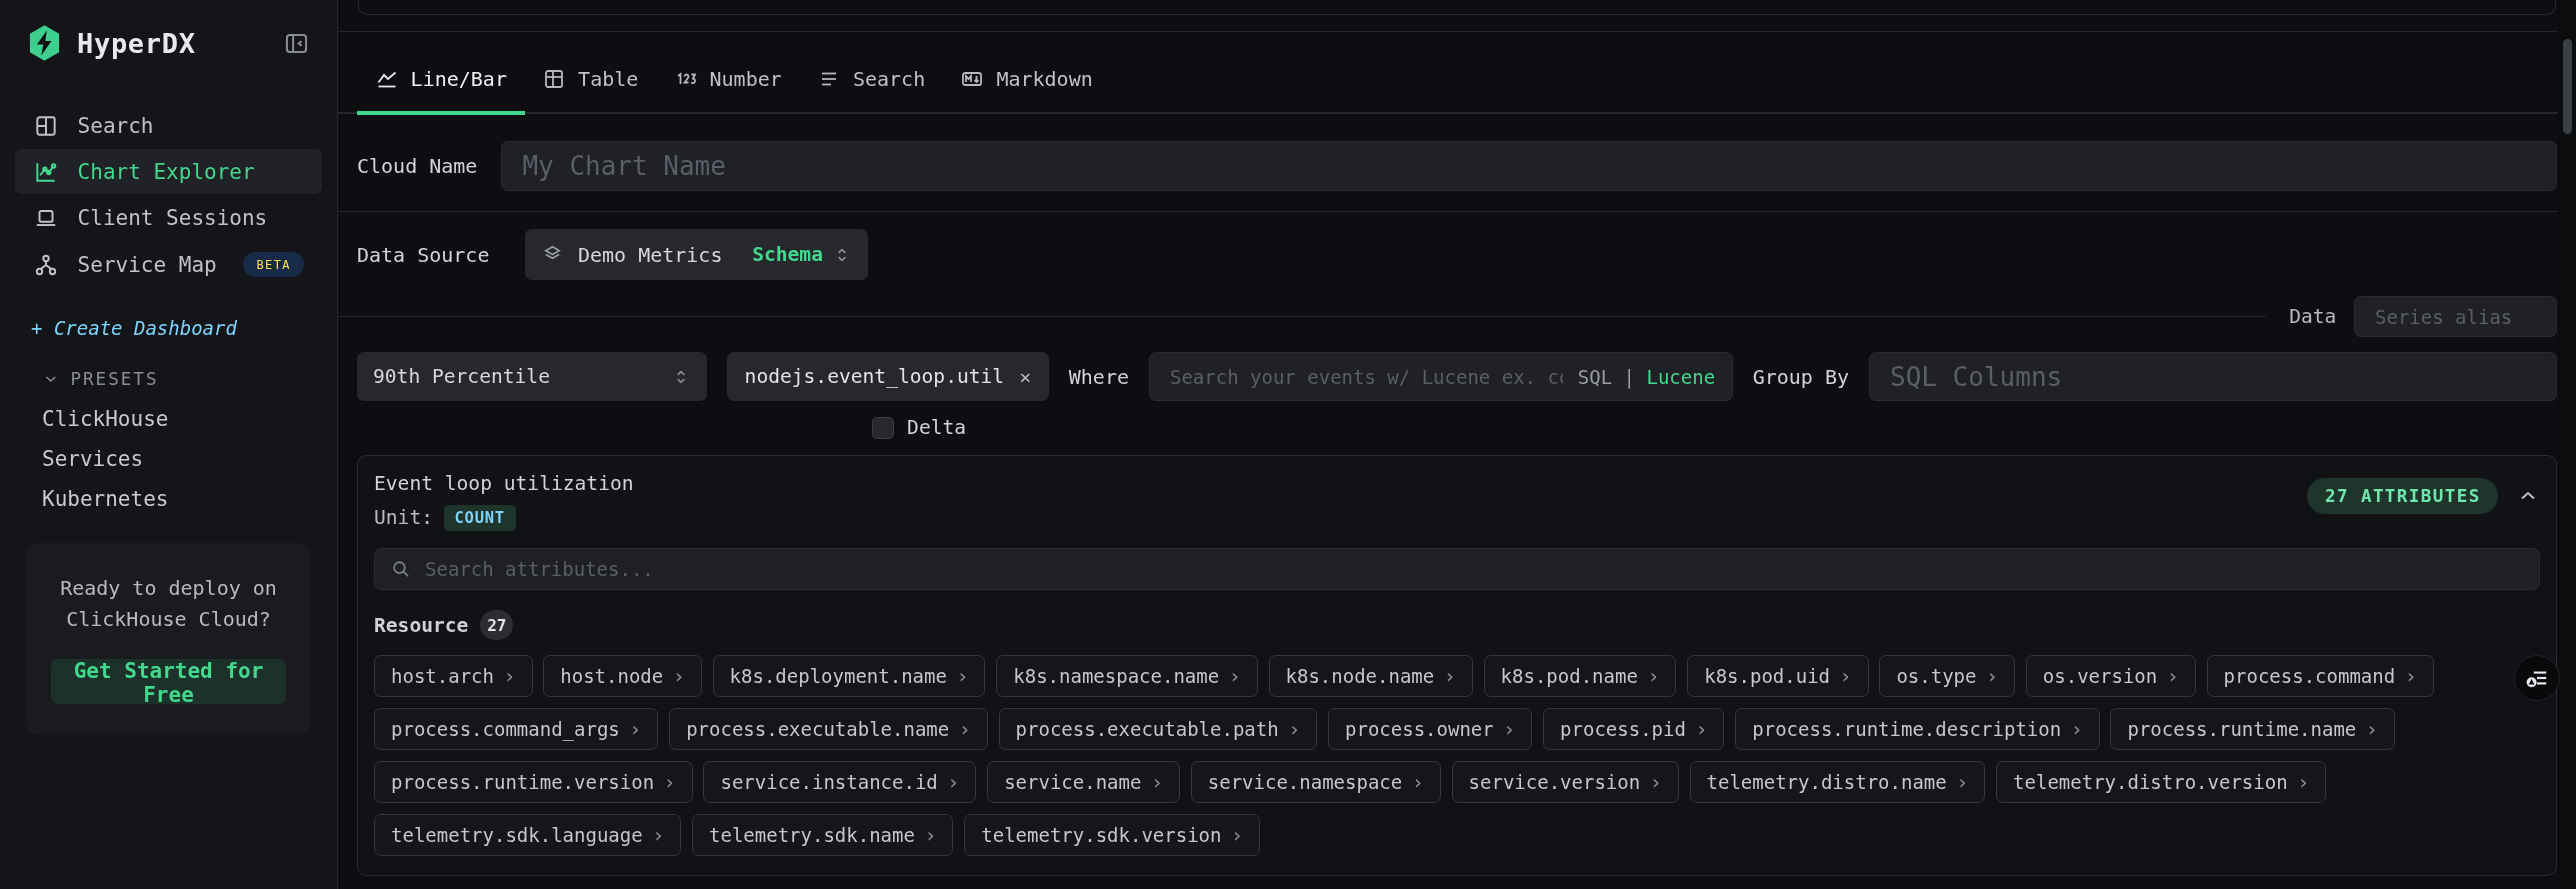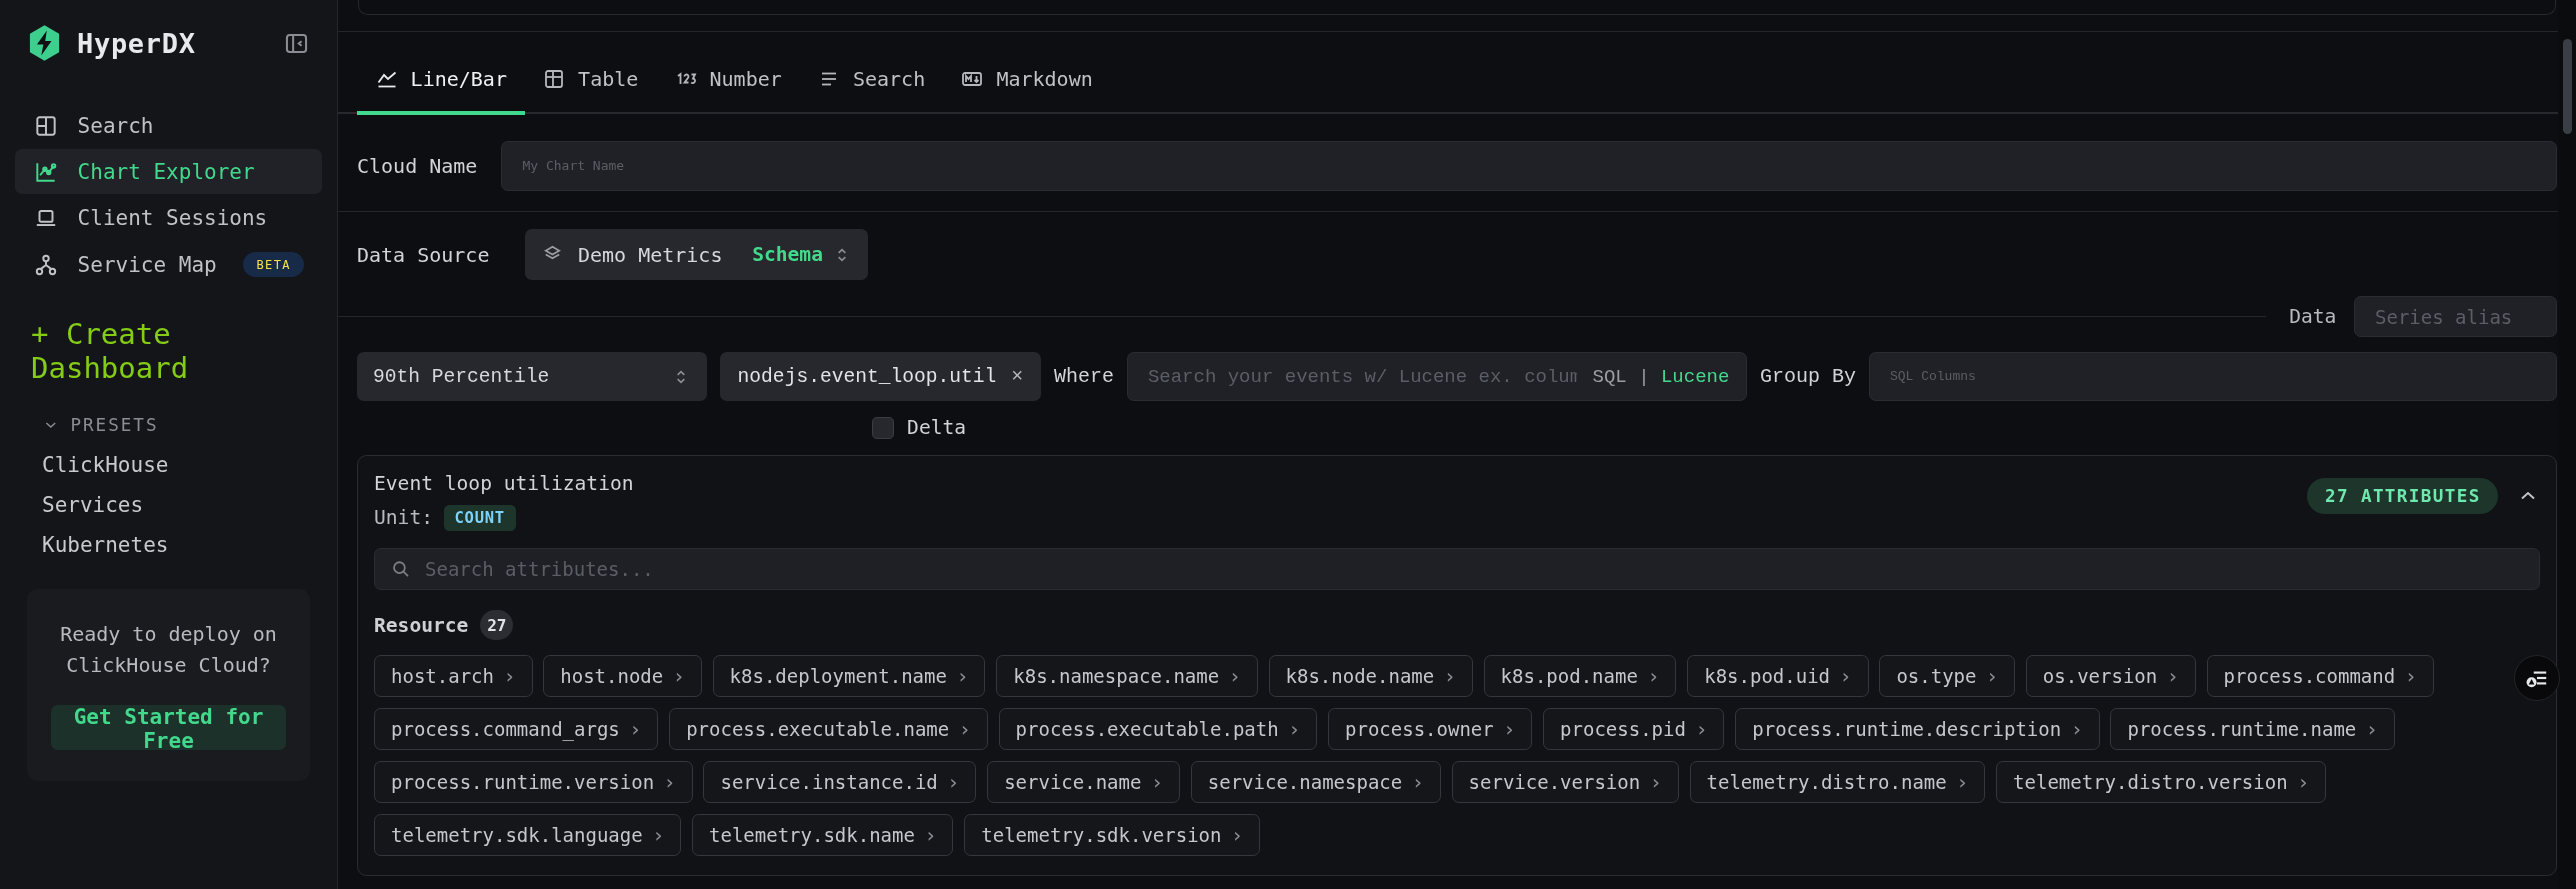--- a/index.html
+++ b/index.html
@@ -32,21 +32,21 @@
   }
   .nav-item .nicon { width: 26px; height: 26px; flex: none; display:flex; align-items:center; }
   .nav-item.active { background: #202227; color: #42d98c; }
   .nav-item.active .nicon { color: #42d98c; }
   .beta-badge {
     margin-left: auto; background: #172a47; color: #fde047;
     font-size: 12px; font-weight: normal; letter-spacing: 1.4px;
     padding: 5.4px 13.5px; border-radius: 675px;
   }
   .nav-chevron { margin-left: auto; color: #9a9da3; }
-  .create-dashboard { margin: 30px 0 0 31px; font-size: 29px; color: #84cc16; cursor: pointer; }
+  .create-dashboard { margin: 30px 0 0 31px; font-size: 19px; color: #7dd3fc; cursor: pointer; font-style: italic; }
   .presets-head { display: flex; align-items: center; gap: 10.8px; margin: 30px 0 0 42px;
     font-size: 17.6px; letter-spacing: 2px; color: #8a8d93; cursor: pointer; }
   .preset-list { margin: 9.5px 0 0 42px; }
   .preset-item { font-size: 21px; color: #c9cace; padding: 8px 0; cursor: pointer; }
   .promo-card {
     margin: 24px 27px 0 27px; padding: 30px 24px;
     background: #191b1f; border-radius: 10.8px; text-align: center;
   }
   .promo-text { font-size: 20px; line-height: 1.55; color: #b9babf; }
   .promo-btn {
@@ -76,21 +76,21 @@
   .tab .ticon { width: 24px; height: 24px; color: #b6b7bc; display:flex; }
   .tab.active { color: #f0f1f3; border-bottom-color: #42d98c; }
   .tab.active .ticon { color: #e8e9ec; }
 
   .row { display: flex; align-items: center; }
   .field-label { font-size: 20px; color: #d3d4d8; white-space: nowrap; }
 
   .chartname-row { margin-top: 27px; gap: 24px; }
   .input {
     background: #1f2126; border: 1.4px solid #2a2c32; border-radius: 6.8px;
-    color: #d7d8dc; font-family: inherit; font-size: 13px;
+    color: #d7d8dc; font-family: inherit; font-size: 26px;
     height: 50px; padding: 0 20px; outline: none;
   }
   .input::placeholder { color: #5b5e66; }
   .chartname-input { flex: 1; }
 
   .div2 { margin-top: 20px; }
 
   .datasource-row { margin-top: 17.6px; gap: 36px; }
   .select {
     display: flex; align-items: center; background: #26282d;
@@ -100,21 +100,21 @@
   .datasource-select { width: 343px; }
   .select .sicon { width: 23px; height: 23px; color: #9a9da3; margin-right: 13.5px; display:flex; }
   .schema-link { margin-left: auto; color: #42d98c; font-weight: bold; font-size: 19.6px; cursor: pointer; }
   .updown { width: 20px; height: 20px; color: #8a8d93; margin-left: 9.5px; flex: none; display:flex; }
 
   .alias-row { margin-top: 16px; }
   .alias-row .hline { flex: 1; border-top: 1.4px solid #24262a; margin-left: -19px; }
   .alias-label { font-size: 19.6px; color: #b9babf; margin: 0 17.6px 0 23px; }
   .alias-input { width: 203px; height: 41px; font-size: 19px; }
 
-  .series-row { margin-top: 15px; gap: 13px; font-family: Liberation Mono, monospace; }
+  .series-row { margin-top: 15px; gap: 20px; }
   .agg-select { width: 350px; height: 49px; font-size: 19.6px; }
   .metric-chip {
     display: flex; align-items: center; background: #26282d; border-radius: 6.8px;
     height: 49px; padding: 0 17.6px; font-size: 19.6px; color: #e2e3e6; cursor: pointer;
   }
   .metric-x { margin-left: 15px; color: #b6b7bc; font-size: 20px; cursor: pointer; }
   .where-wrap { flex: 1; position: relative; display: flex; }
   .where-input { width: 100%; height: 49px; padding-right: 169px; font-size: 19px; }
   .sql-toggle {
     position: absolute; right: 17.6px; top: 50%; transform: translateY(-50%);

